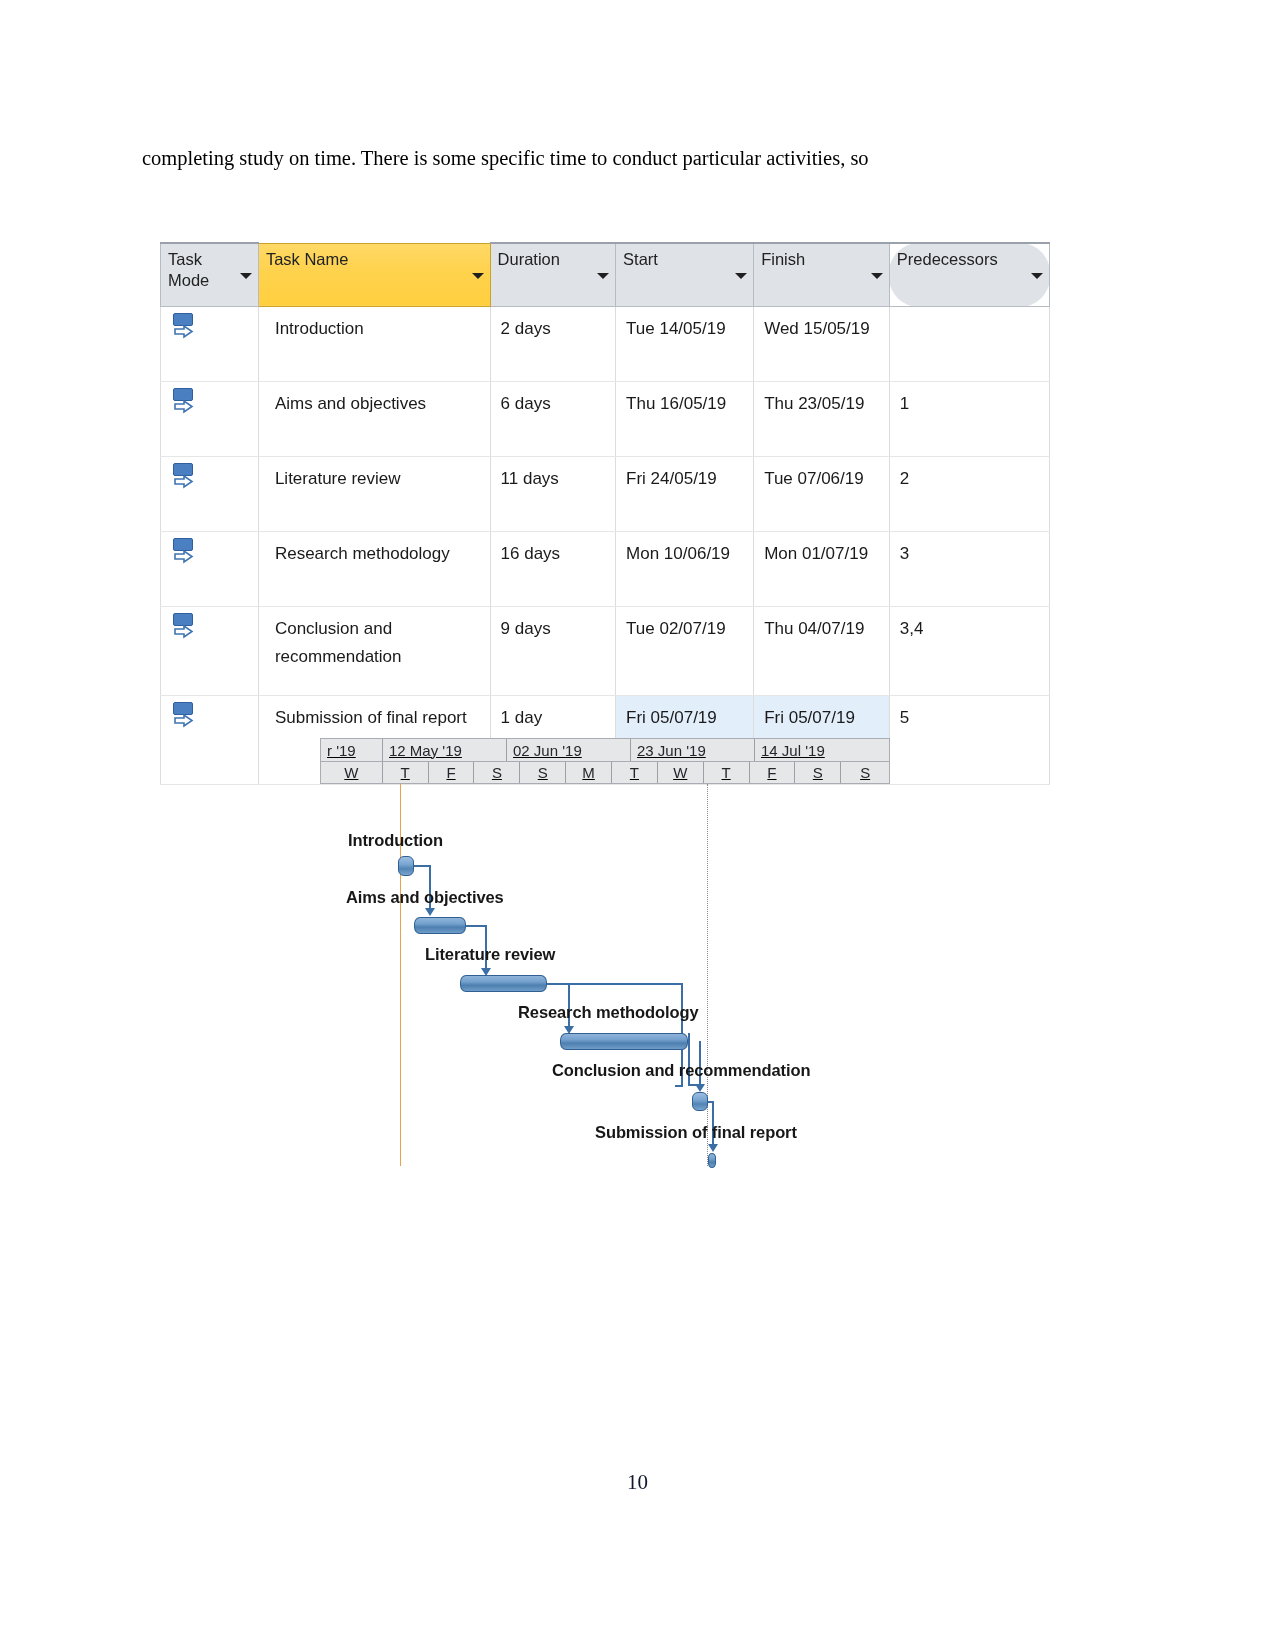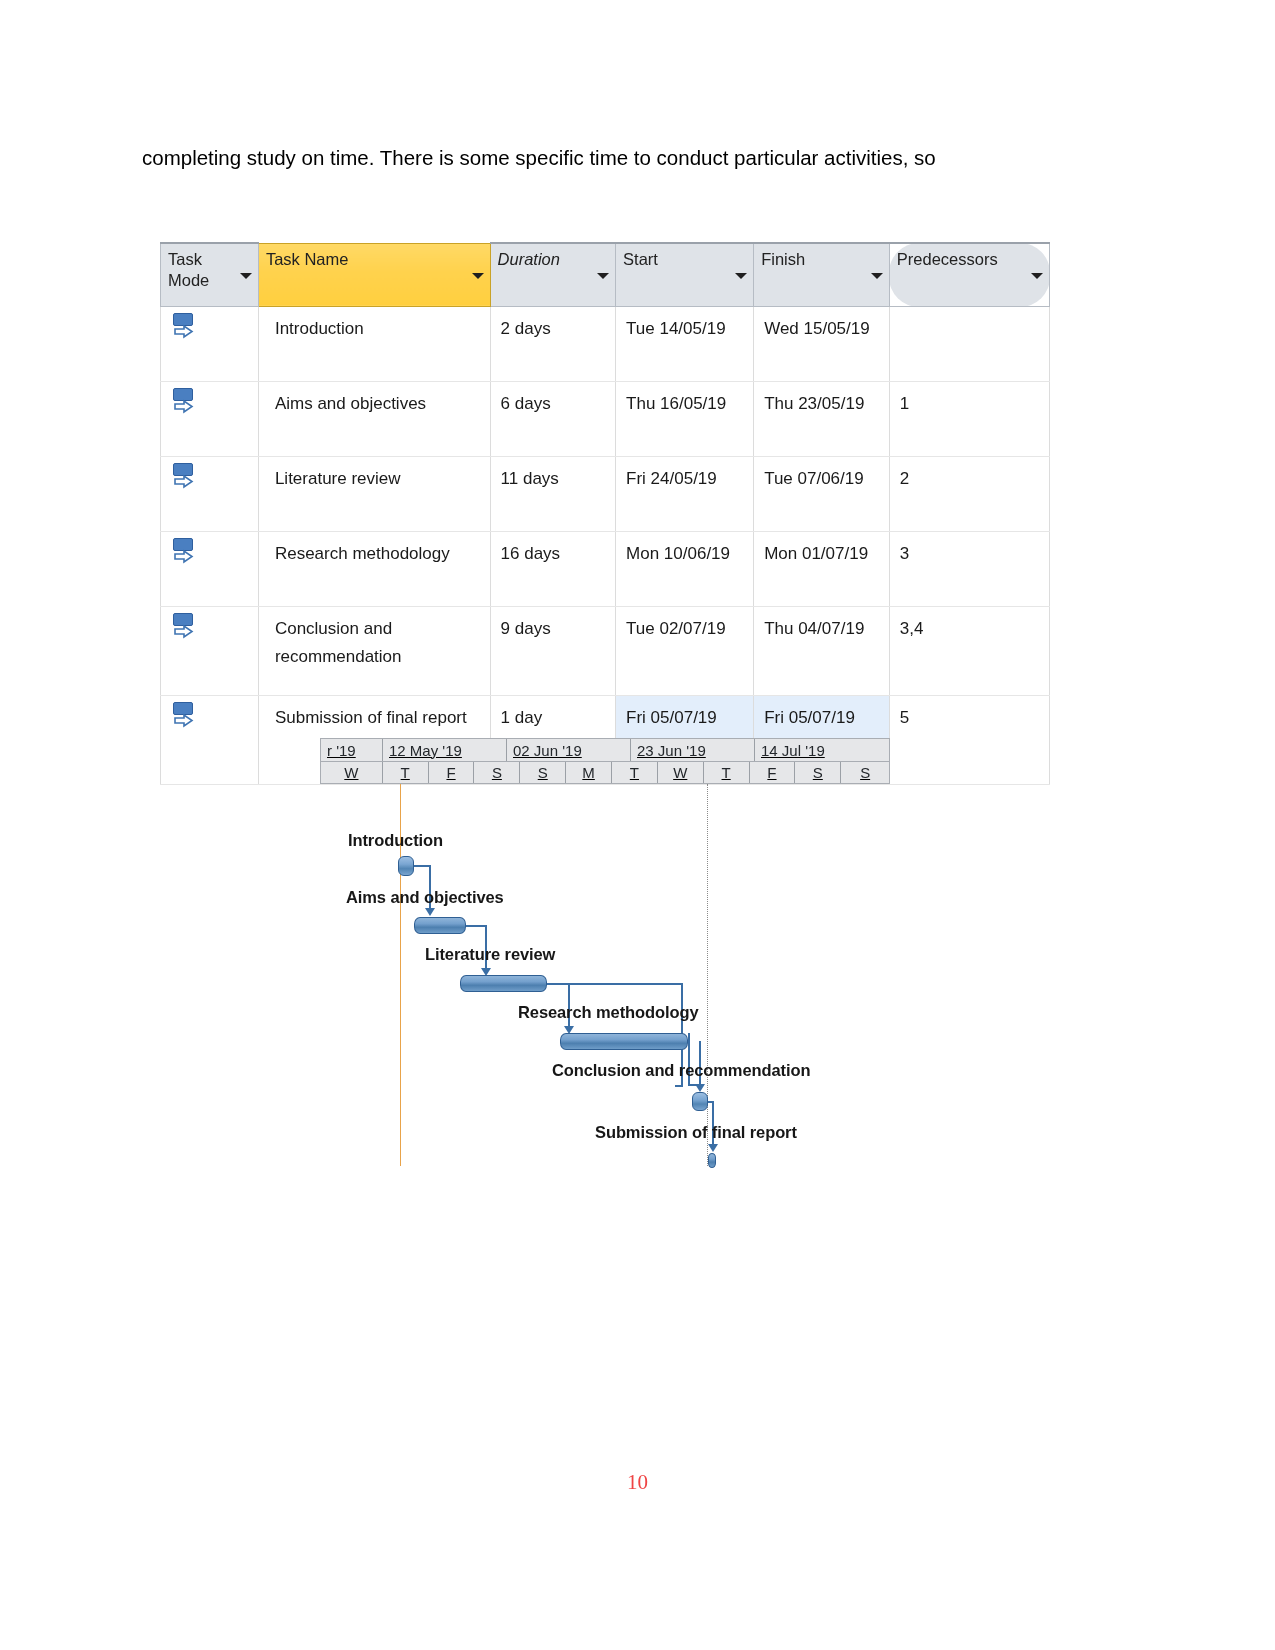--- a/index.html
+++ b/index.html
@@ -15,21 +15,21 @@
     color: #000000;
     overflow: hidden;
   }
 
   
   .para {
     position: absolute;
     left: 142px;
     top: 138px;
     width: 928px;
-    font-family: Liberation Sans, sans-serif;
+    font-family: Liberation Serif, serif;
     font-size: 20.5px;
     line-height: 40px;
     text-align: justify;
     text-justify: inter-word;
     color: #000000;
   }
   .para .l2 { display: block; }
 
   
   .proj-table {
@@ -71,21 +71,21 @@
     right: 6px;
     top: 50%;
     margin-top: -2px;
     width: 0; height: 0;
     border-left: 6px solid transparent;
     border-right: 6px solid transparent;
     border-top: 6px solid #1f1f1f;
   }
   .col-mode   { width: 86px; margin-left: 16px; }
   .col-name   { width: 256px; }
-  .col-dur    { width: 118px; font-style: italic; }
+  .col-dur    { width: 118px; }
   .col-start  { width: 144px; }
   .col-finish { width: 140px; }
   .col-pred   { width: 150px; border-radius: 30px; }
 
   .proj-table tbody td {
     height: 58px;
     padding: 8px 8px 8px 10px;
     line-height: 28px;
     font-size: 17px;
     border-left: 1px solid #dcdcdc;
@@ -220,21 +220,21 @@
 
   
   .page-num {
     position: absolute;
     left: 0;
     top: 1470px;
     width: 1275px;
     text-align: center;
     font-family: "Liberation Serif", serif;
     font-size: 21px;
-    color: #ef4444;
+    color: #0f172a;
   }
 </style>
 </head>
 <body>
 
 <div class="para">
   <span>completing study on time. There is some specific time to conduct particular activities, so</span>
 </div>
 
 <table class="proj-table">

